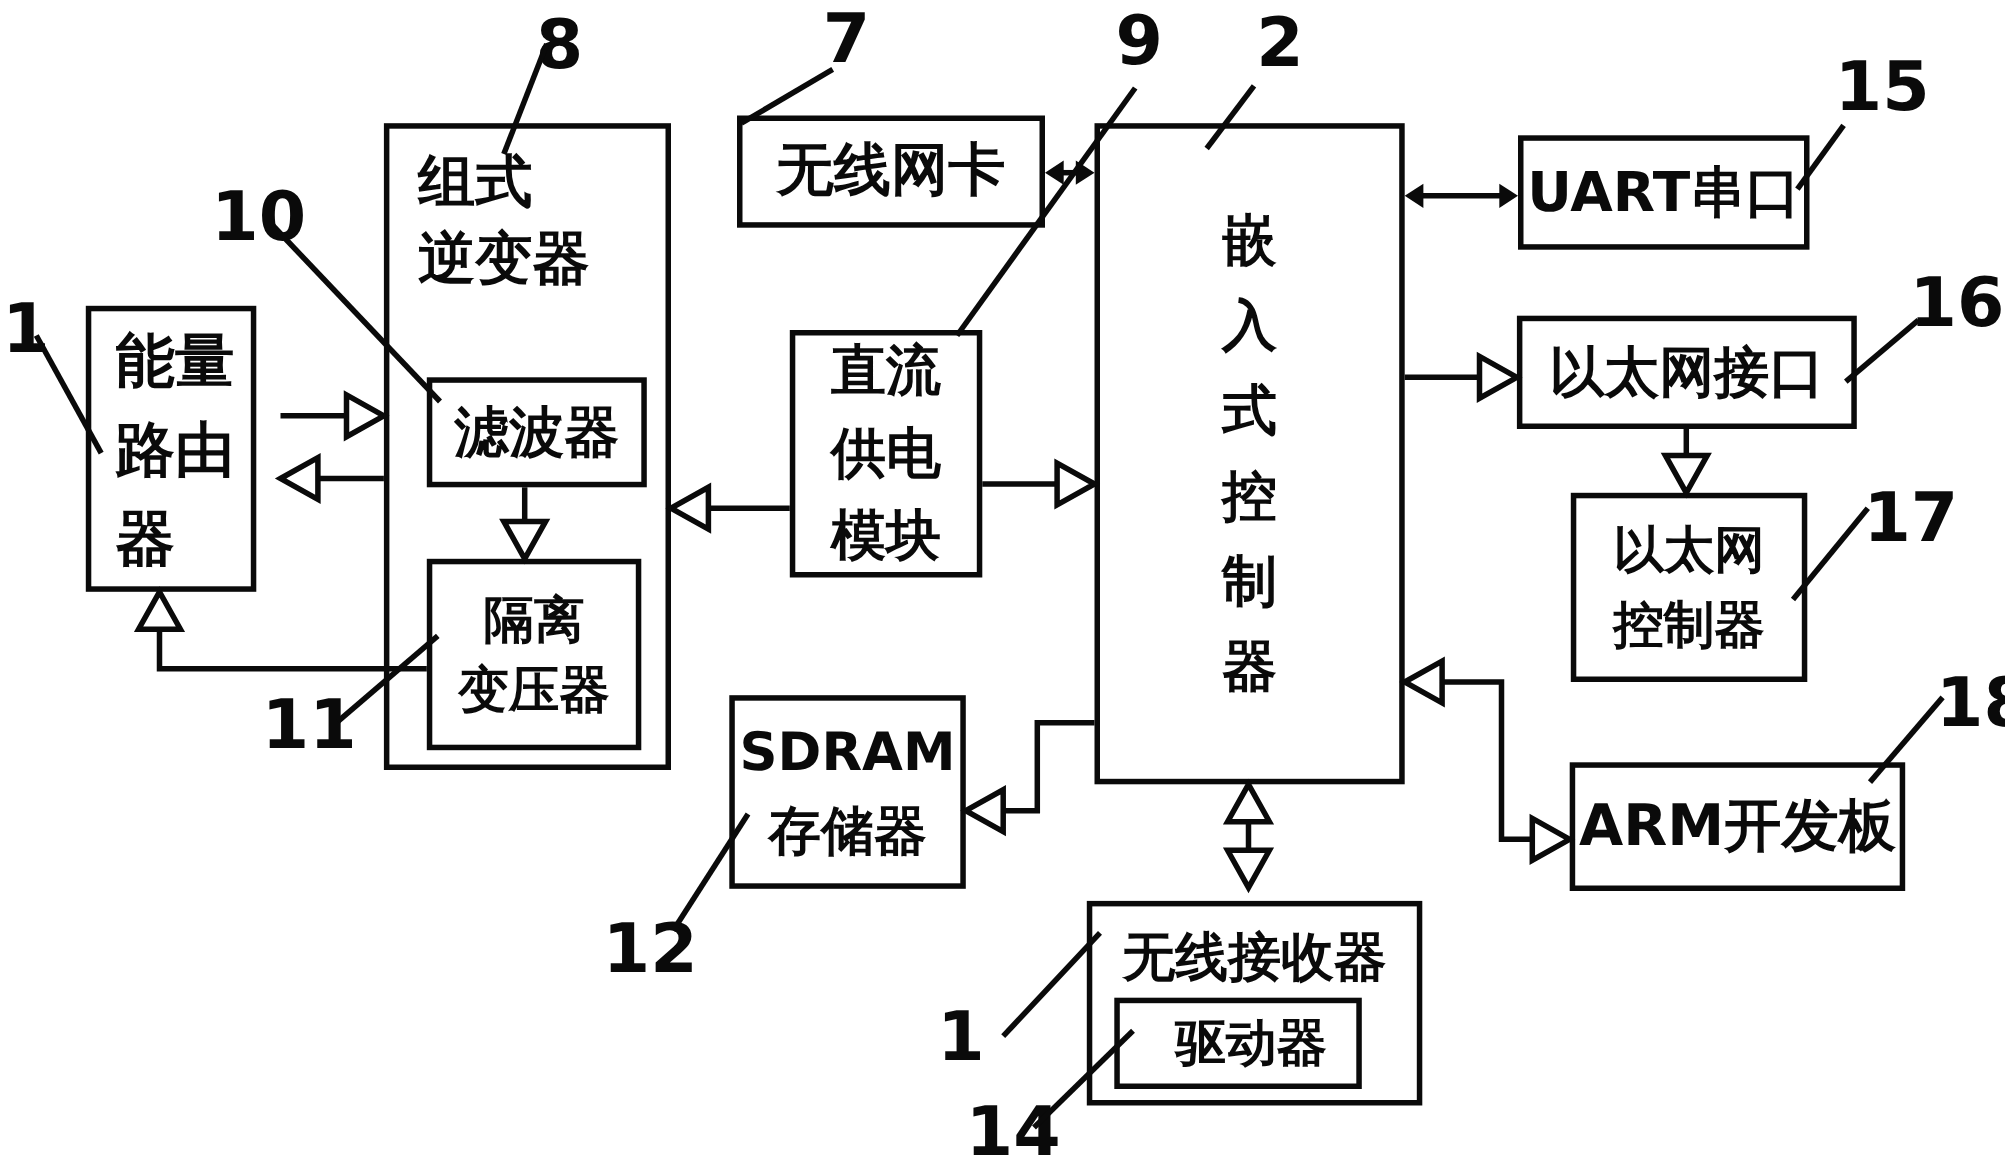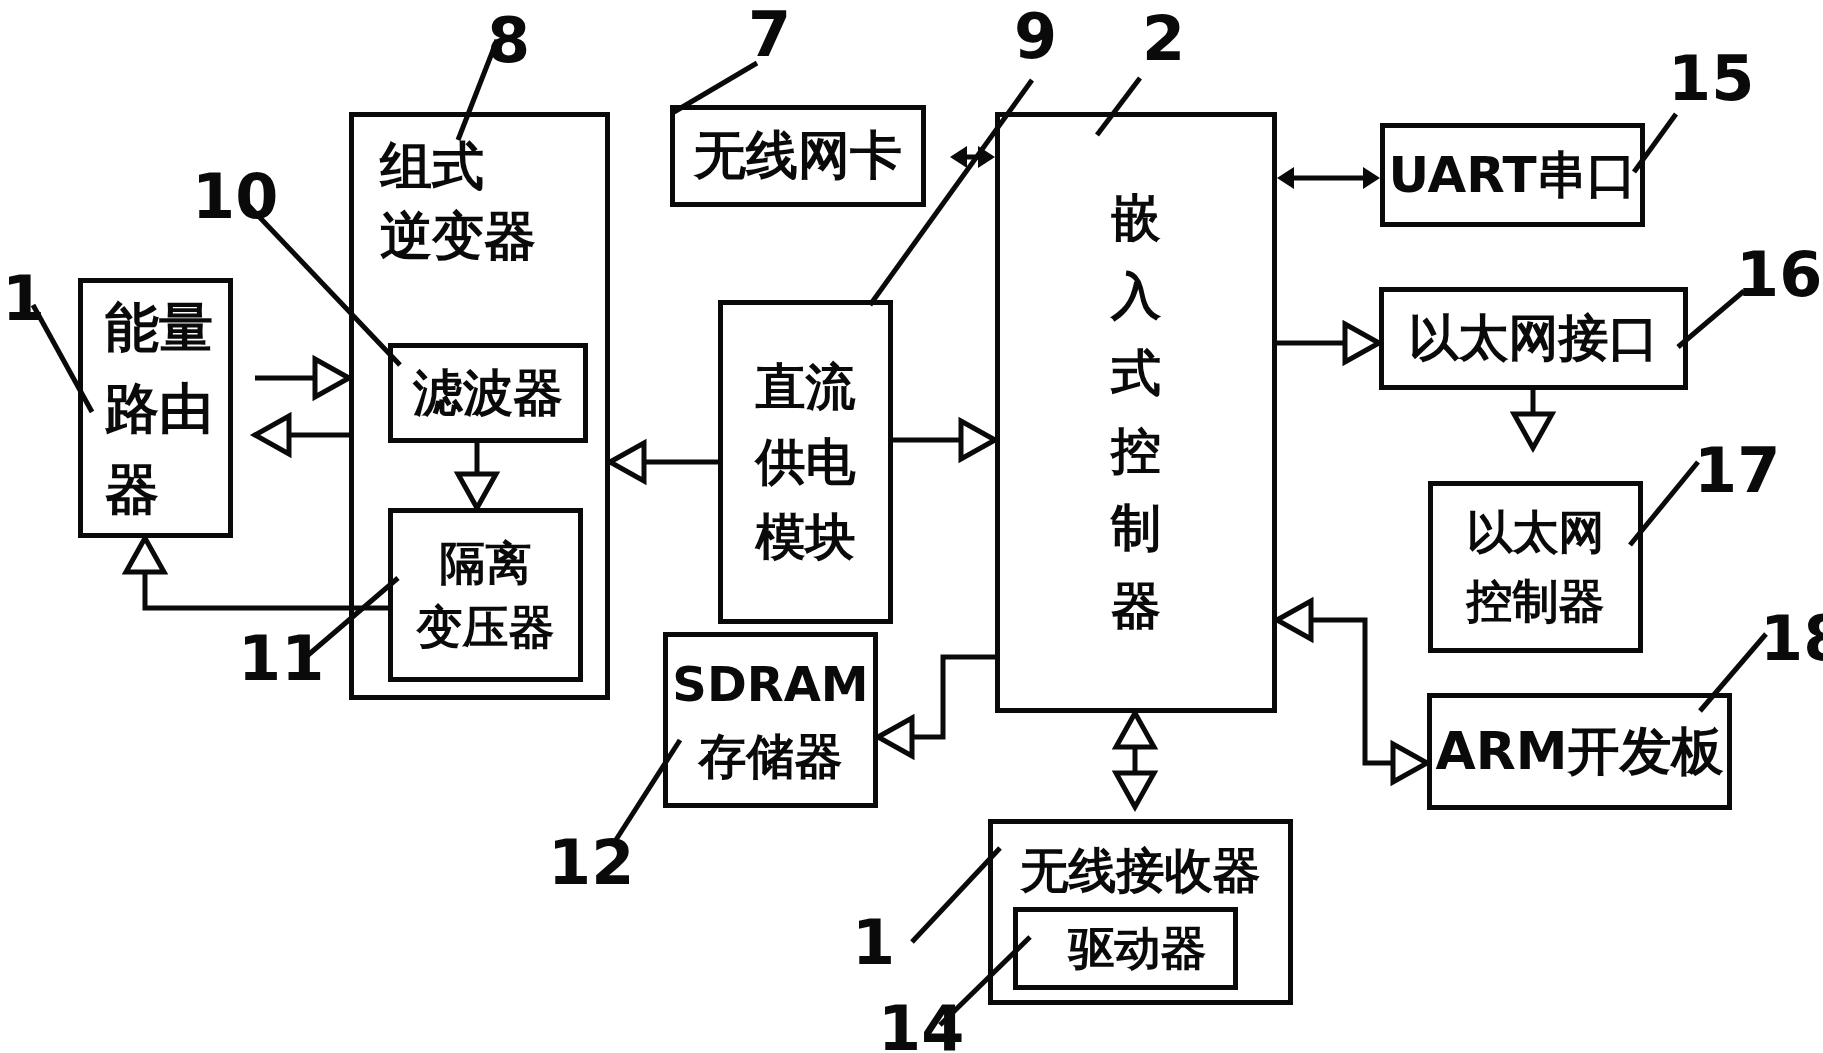--- a/index.html
+++ b/index.html
@@ -53,33 +53,33 @@
 <div id="figure">
   <div id="blocks-layer">
       <div class="block" style="left: 78px; top: 278px; width: 155px; height: 260px; font-size: 54px; line-height: 1.5; justify-content: flex-start; text-align: left; padding-left: 22px;">能量
 路由
 器</div>
       <div class="block" style="left: 349px; top: 112px; width: 261px; height: 588px; font-size: 52px; line-height: 1.35; align-items: flex-start; padding-top: 14px; justify-content: flex-start; text-align: left; padding-left: 26px;">组式
 逆变器</div>
       <div class="block" style="left: 388px; top: 343px; width: 200px; height: 100px; font-size: 50px;">滤波器</div>
       <div class="block" style="left: 388px; top: 508px; width: 195px; height: 174px; font-size: 46px; line-height: 1.4;">隔离
 变压器</div>
-      <div class="block" style="left: 670px; top: 105px; width: 256px; height: 102px; font-size: 52px;">无线网卡</div>
-      <div class="block" style="left: 718px; top: 300px; width: 175px; height: 324px; font-size: 50px; line-height: 1.5;">直流
+      <div class="block" style="left: 670px; top: 105px; width: 280px; height: 102px; font-size: 52px;">无线网卡</div>
+      <div class="block" style="left: 718px; top: 300px; width: 175px; height: 225px; font-size: 50px; line-height: 1.5;">直流
 供电
 模块</div>
       <div class="block" style="left: 995px; top: 112px; width: 282px; height: 601px; font-size: 50px; line-height: 1.55;">嵌
 入
 式
 控
 制
 器</div>
       <div class="block" style="left: 1379px; top: 287px; width: 309px; height: 103px; font-size: 50px;">以太网接口</div>
       <div class="block" style="left: 1380px; top: 123px; width: 265px; height: 104px; font-size: 50px;">UART串口</div>
-      <div class="block" style="left: 1428px; top: 448px; width: 215px; height: 172px; font-size: 46px; line-height: 1.5; margin-top: 33px;">以太网
+      <div class="block" style="left: 1428px; top: 448px; width: 215px; height: 172px; font-size: 46px; line-height: 1.5;">以太网
 控制器</div>
       <div class="block" style="left: 1427px; top: 693px; width: 305px; height: 117px; font-size: 52px;">ARM开发板</div>
       <div class="block" style="left: 663px; top: 632px; width: 215px; height: 176px; font-size: 48px; line-height: 1.5;">SDRAM
 存储器</div>
       <div class="block" style="left: 988px; top: 807px; width: 305px; height: 186px; font-size: 48px; align-items: flex-start; padding-top: 12px; margin-top: 12px;">无线接收器</div>
       <div class="block" style="left: 1013px; top: 907px; width: 225px; height: 83px; font-size: 46px; padding-left: 24px;">驱动器</div>
       <div class="ref-label" style="left: 2px; top: 268px;">1</div>
       <div class="ref-label" style="left: 487px; top: 10px;">8</div>
       <div class="ref-label" style="left: 192px; top: 166px;">10</div>
       <div class="ref-label" style="left: 238px; top: 628px;">11</div>

